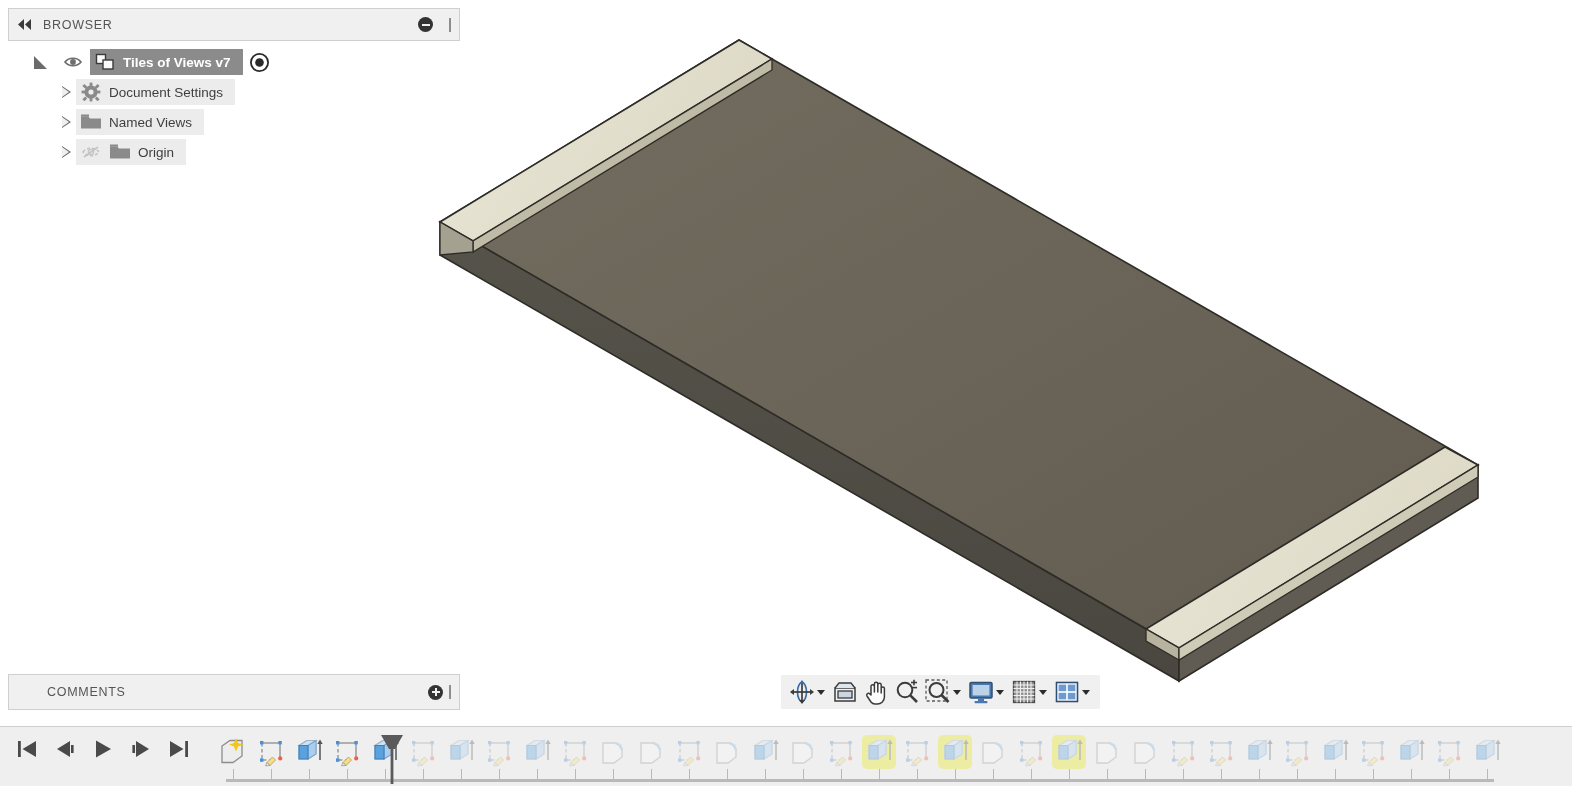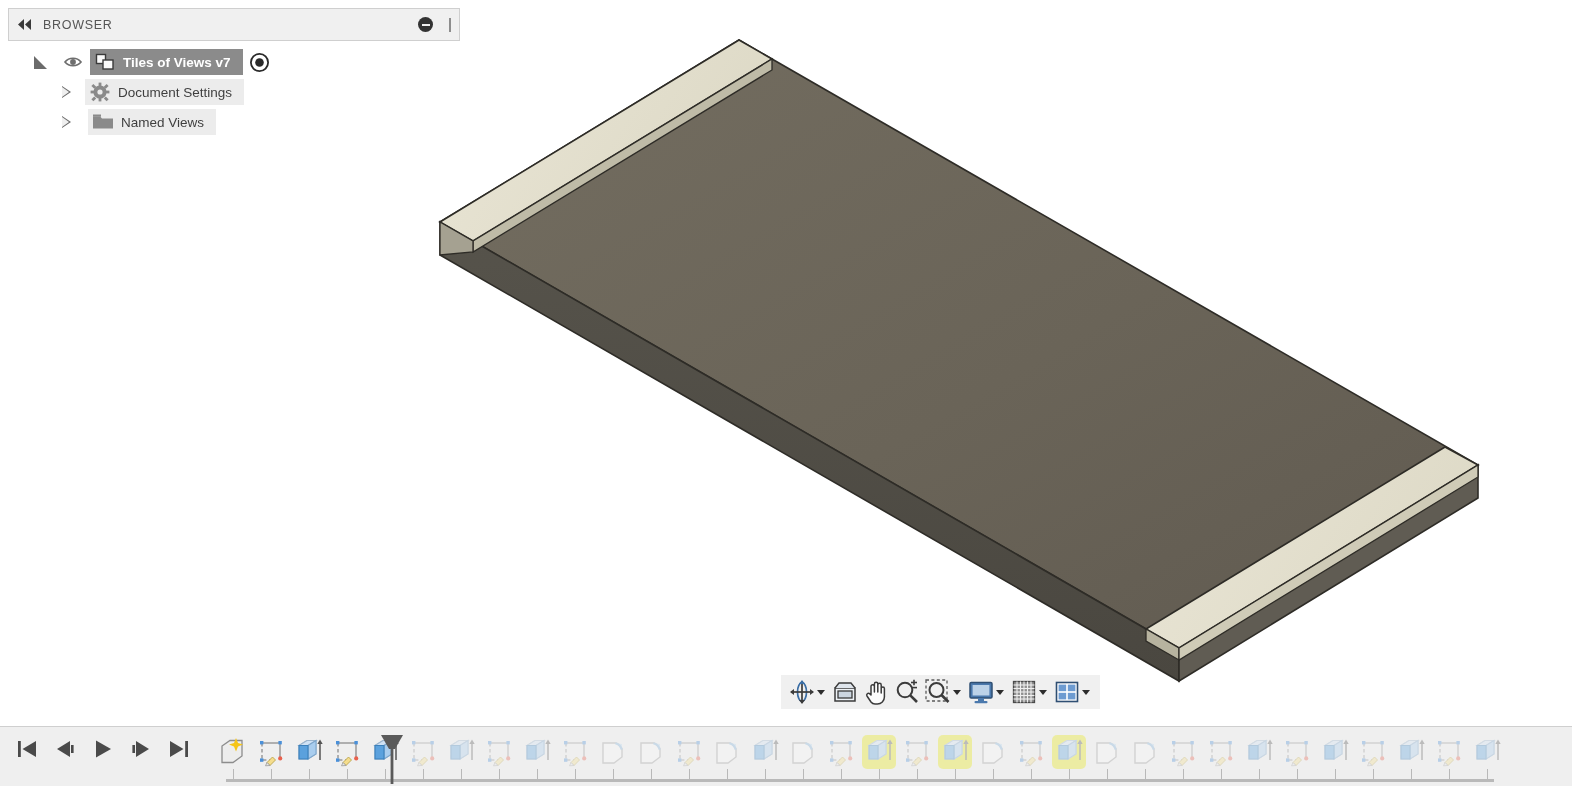--- a/index.html
+++ b/index.html
@@ -183,21 +183,21 @@
             </span>
             <span class="lbl">Tiles of Views v7</span>
           </span>
           <span class="homeish">
             <svg width="19" height="19" viewBox="0 0 19 19">
               <circle cx="9.5" cy="9.5" r="8.6" fill="none" stroke="#2a2a2a" stroke-width="1.8"></circle>
               <circle cx="9.5" cy="9.5" r="4.3" fill="#2a2a2a"></circle>
             </svg>
           </span>
         </div>
-        <div class="tree-row" style="padding-left: 48px; gap: 9px;">
+        <div class="tree-row" style="padding-left: 48px;">
           <span class="tw">
             <span class="arrow-right"></span>
           </span>
           <span class="chip" style="margin-left: 0px;">
             <span class="eye">
               <svg width="20" height="20" viewBox="0 0 20 20">
                 <g fill="#8a8a8a">
                   <circle cx="10" cy="10" r="6.6"></circle>
                   <rect x="8.6" y="0.6" width="2.8" height="4"></rect>
                   <rect x="8.6" y="15.4" width="2.8" height="4"></rect>
@@ -211,33 +211,63 @@
                 <circle cx="10" cy="10" r="2.6" fill="#ececec"></circle>
               </svg>
             </span>
             <span class="lbl">Document Settings</span>
           </span>
         </div>
         <div class="tree-row" style="padding-left: 48px;">
           <span class="tw">
             <span class="arrow-right"></span>
           </span>
-          <span class="chip" style="margin-left: 12px;">
+          <span class="chip" style="margin-left: 0px;">
             <span class="eye">
               <svg width="22" height="18" viewBox="0 0 22 18">
                 <path d="M1 4 L1 15.5 L21 15.5 L21 5.5 L10 5.5 L8.2 3.4 L1 3.4 Z" fill="#8a8a8a"></path>
                 <rect x="1" y="1.5" width="8" height="2.2" fill="#8a8a8a"></rect>
               </svg>
             </span>
             <span class="lbl">Named Views</span>
           </span>
         </div>
+        <div class="tree-row" style="padding-left: 48px;">
+          <span class="tw">
+            <span class="arrow-right"></span>
+          </span>
+          <span class="chip" style="margin-left: 0px;">
+            <span class="eye">
+              <svg width="20" height="14" viewBox="0 0 20 14">
+                <path d="M2 7 C6 2,14 2,18 7 C14 12,6 12,2 7Z" fill="none" stroke="#c4c4c4" stroke-width="1.6" stroke-dasharray="3 2"></path>
+                <circle cx="10" cy="7" r="2.6" fill="none" stroke="#c4c4c4" stroke-width="1.4"></circle>
+                <line x1="3" y1="12" x2="17" y2="2" stroke="#c4c4c4" stroke-width="1.6"></line>
+              </svg>
+            </span>
+            <span class="eye">
+              <svg width="22" height="18" viewBox="0 0 22 18">
+                <path d="M1 4 L1 15.5 L21 15.5 L21 5.5 L10 5.5 L8.2 3.4 L1 3.4 Z" fill="#8a8a8a"></path>
+                <rect x="1" y="1.5" width="8" height="2.2" fill="#8a8a8a"></rect>
+              </svg>
+            </span>
+            <span class="lbl">Origin</span>
+          </span>
+        </div>
       </div>
   </div>
 
+  <div id="comments-bar">
+    <span class="ttl">COMMENTS</span>
+    <span class="hdr-spacer"></span>
+    <span class="circ-icon circ-plus">
+        <i class="h"></i>
+        <i class="v"></i>
+      </span>
+    <span class="grip"></span>
+  </div>
 
   <div id="nav-toolbar">
       <span style="display: flex; align-items: center;">
         <span class="nav-btn" title="Orbit">
           <svg width="26" height="26" viewBox="0 0 26 26">
             <g stroke="#3b6ea5" stroke-width="1.7" fill="none">
               <ellipse cx="13" cy="13" rx="4.5" ry="9.5"></ellipse>
             </g>
             <line x1="13" y1="2" x2="13" y2="24" stroke="#3b3b3b" stroke-width="1.7"></line>
             <line x1="2" y1="13" x2="24" y2="13" stroke="#3b3b3b" stroke-width="1.7"></line>

